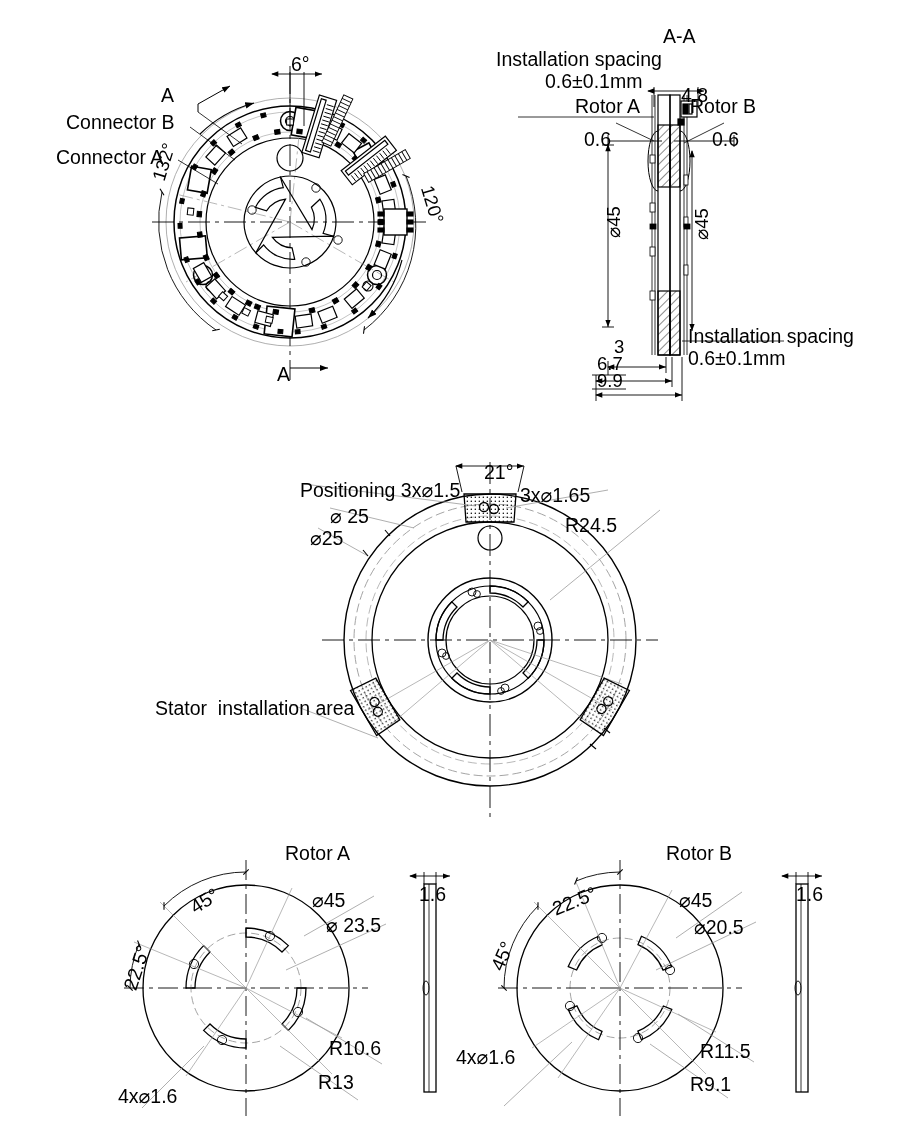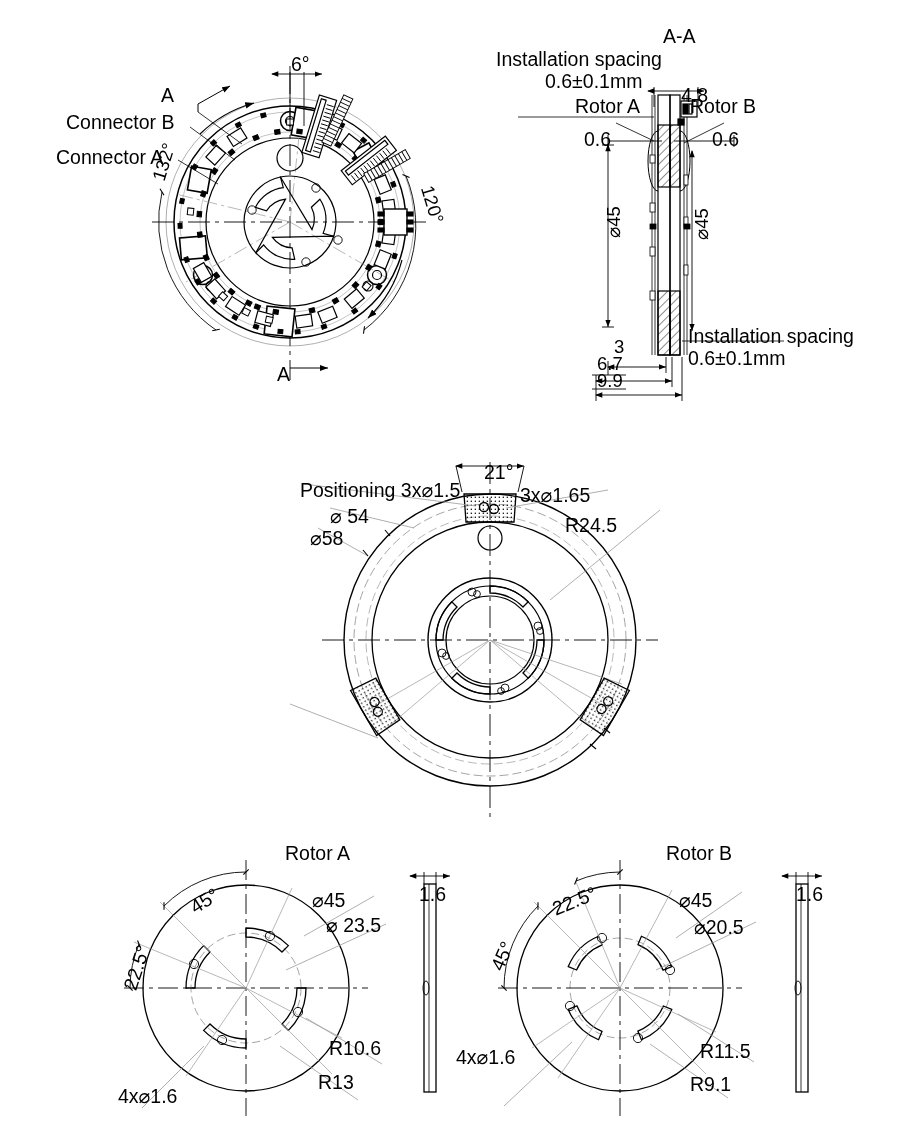--- a/index.html
+++ b/index.html
@@ -613,22 +613,23 @@
 <div class="lbl f19" style="left:614px;top:336px;">3</div>
 <div class="lbl f19" style="left:597px;top:353px;">6.7</div>
 <div class="lbl f19" style="left:597px;top:370px;">9.9</div>
 <div class="lbl f20" style="left:688px;top:325px;">Installation spacing</div>
 <div class="lbl f20" style="left:688px;top:347px;">0.6±0.1mm</div>
 
 <div class="lbl f20" style="left:300px;top:479px;text-align:right;">Positioning 3x⌀1.5</div>
 <div class="lbl f20" style="left:520px;top:484px;">3x⌀1.65</div>
 <div class="lbl f20" style="left:484px;top:461px;">21°</div>
 <div class="lbl f20" style="left:565px;top:514px;">R24.5</div>
-<div class="lbl f20" style="left:330px;top:505px;">⌀ 54</div>
-<div class="lbl f20" style="left:310px;top:527px;">⌀58</div>
+<div class="lbl f20" style="left:330px;top:505px;">⌀ 25</div>
+<div class="lbl f20" style="left:310px;top:527px;">⌀25</div>
+<div class="lbl f20" style="left:155px;top:697px;">Stator  installation area</div>
 
 <div class="lbl f20" style="left:285px;top:842px;">Rotor A</div>
 <div class="lbl f20 rot90" style="left:186px;top:899px;transform:rotate(-32deg);">45°</div>
 <div class="lbl f20 rot90" style="left:119px;top:986px;transform:rotate(-72deg);">22.5°</div>
 <div class="lbl f20" style="left:312px;top:889px;">⌀45</div>
 <div class="lbl f20" style="left:326px;top:914px;">⌀ 23.5</div>
 <div class="lbl f20" style="left:329px;top:1037px;">R10.6</div>
 <div class="lbl f20" style="left:318px;top:1071px;">R13</div>
 <div class="lbl f20" style="left:118px;top:1085px;">4x⌀1.6</div>
 <div class="lbl f20" style="left:419px;top:883px;">1.6</div>

